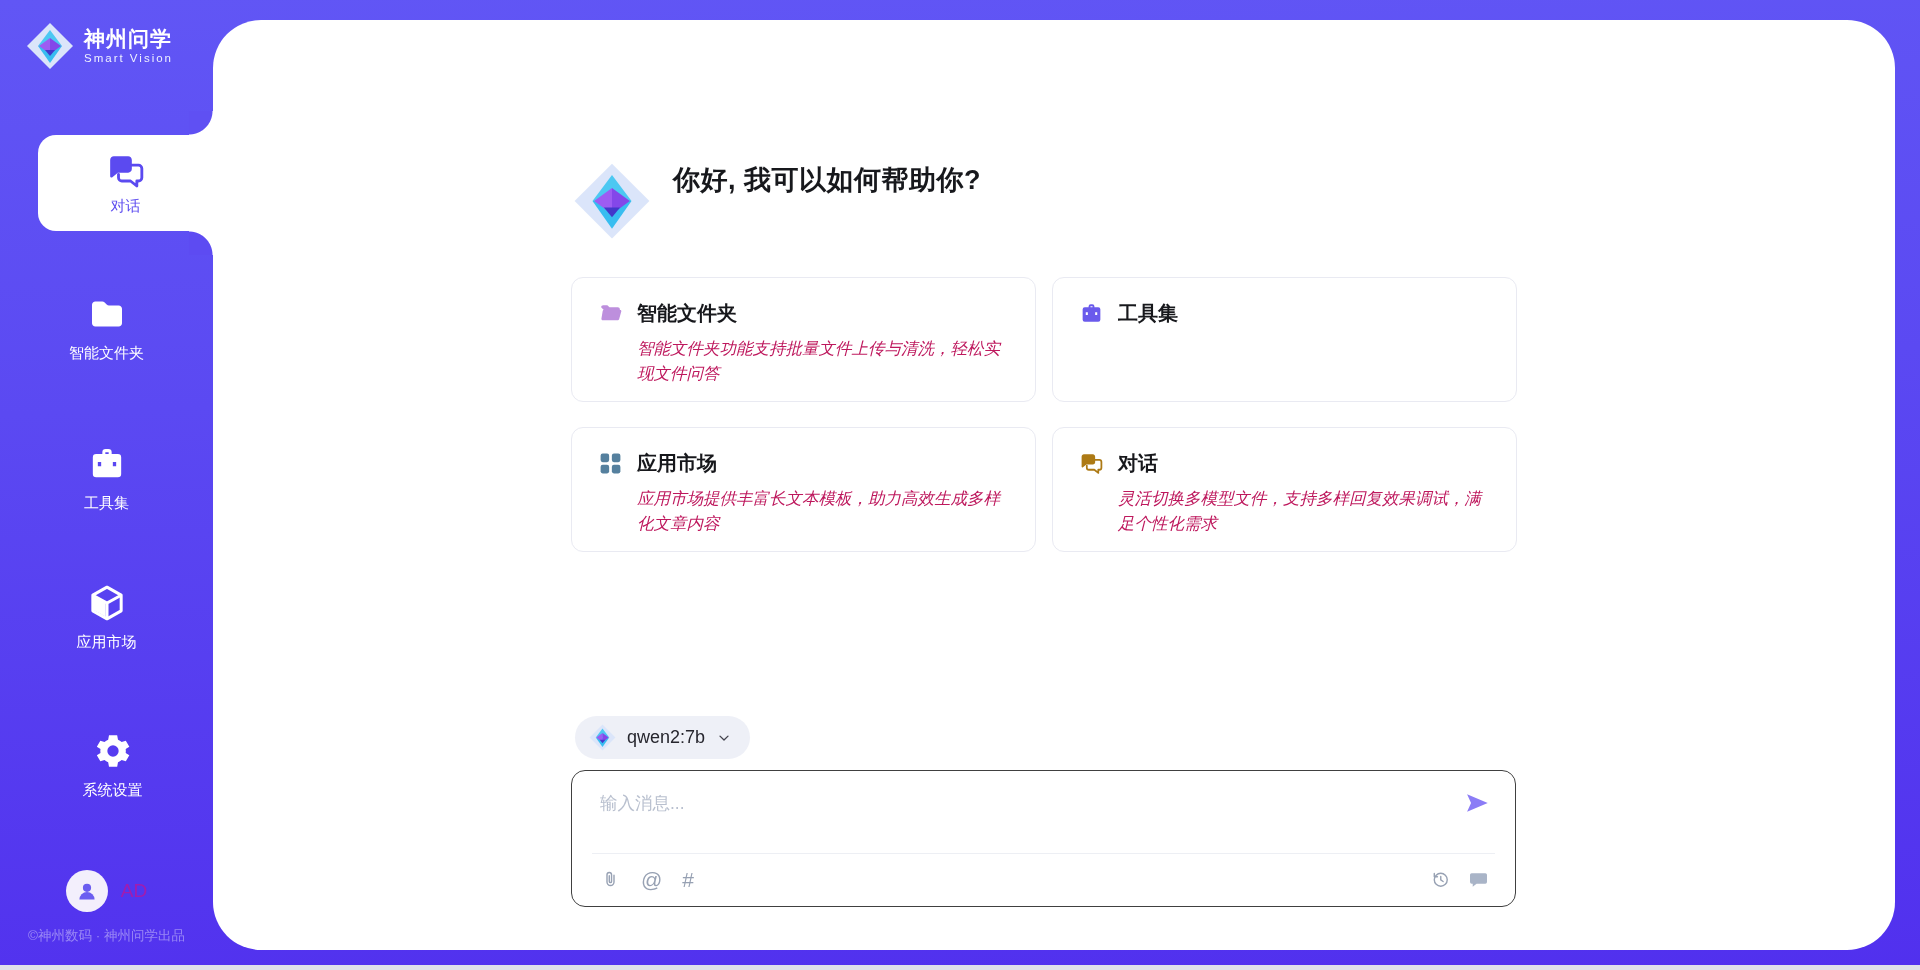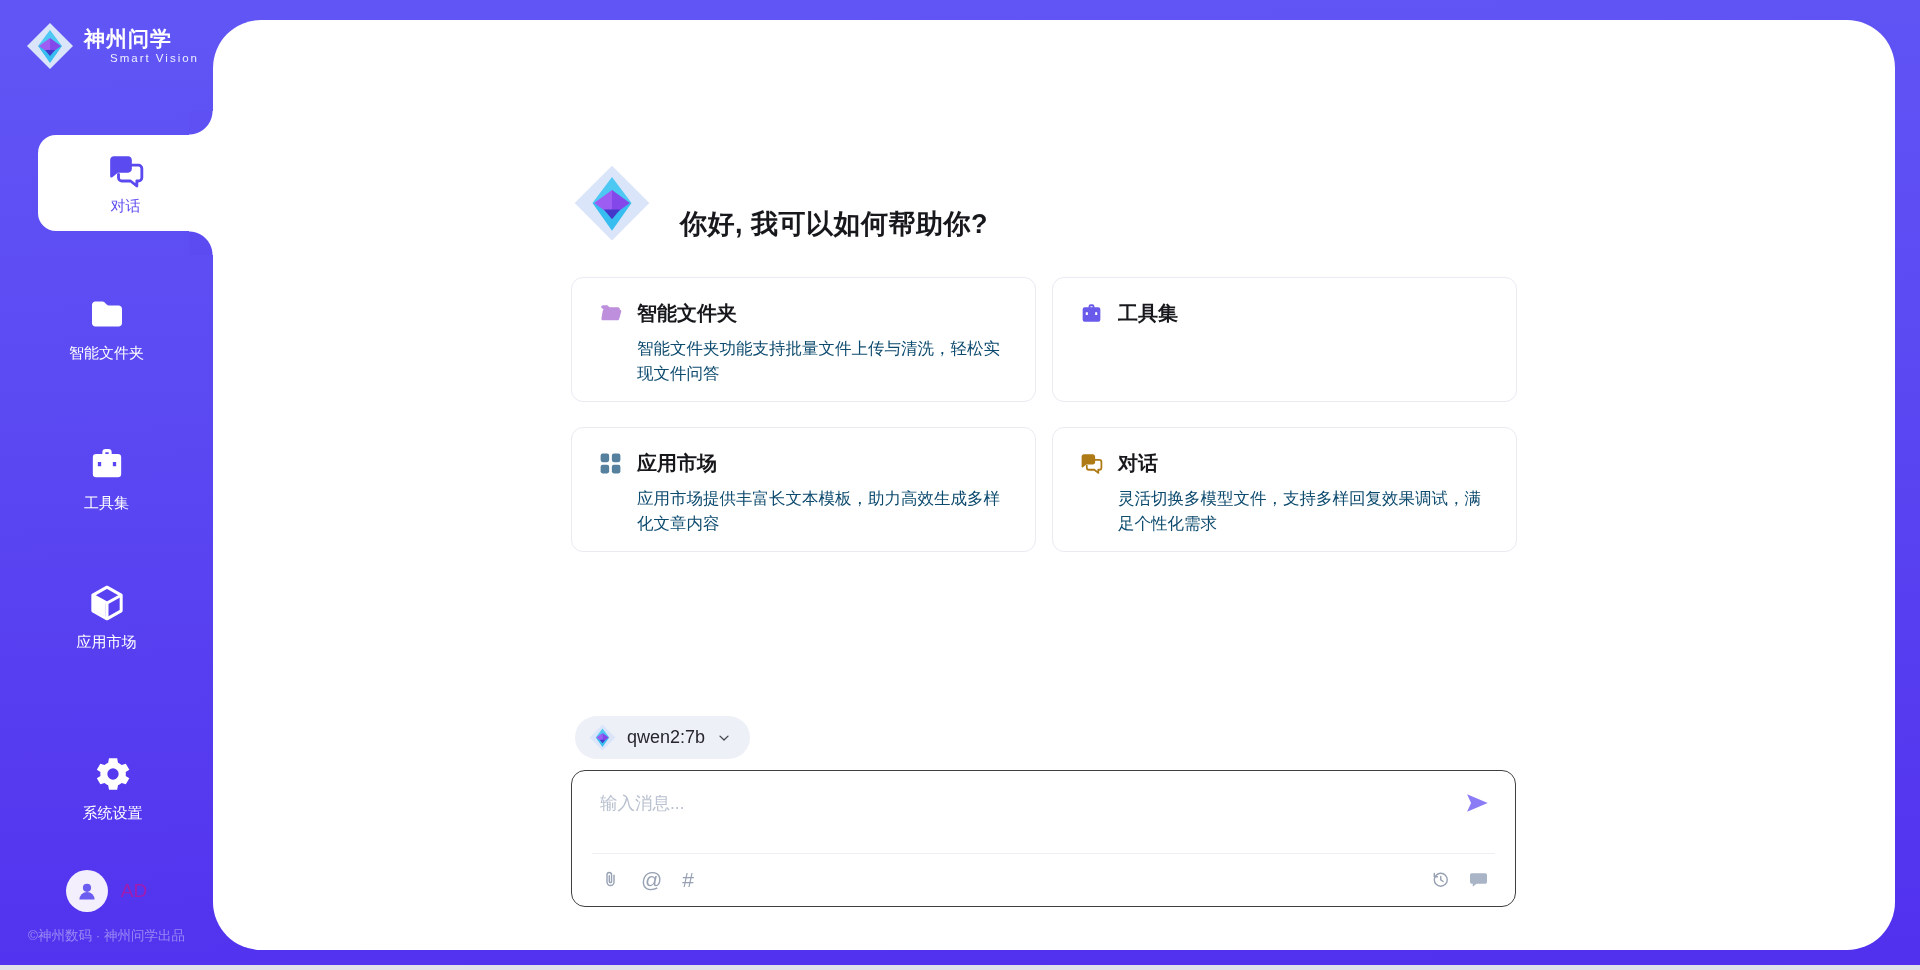--- a/index.html
+++ b/index.html
@@ -16,21 +16,21 @@
     background:#ffffff; border-radius:48px;
   }
   .bottom-strip { position:absolute; left:0; right:0; bottom:0; height:5px; background:#dfe0ea; z-index:9; }
 
   
   .sidebar { position:absolute; left:0; top:0; width:250px; height:100%; z-index:3; }
 
   .brand { position:absolute; left:26px; top:22px; display:flex; align-items:center; gap:10px; }
   .brand .gem { width:48px; height:48px; }
   .brand-name { color:#fff; font-size:21px; font-weight:bold; letter-spacing:1px; line-height:24px; }
-  .brand-sub  { color:#eef0ff; font-size:11.5px; letter-spacing:2px; line-height:15px;margin-left:26px; }
+  .brand-sub  { color:#eef0ff; font-size:11.5px; letter-spacing:2px; line-height:15px; }
 
   .tab-active {
     position:absolute; left:38px; top:135px; width:175px; height:96px;
     background:#fff; border-radius:18px 0 0 18px; z-index:2;
     display:flex; flex-direction:column; align-items:center; justify-content:center; gap:6px;
     cursor:pointer;
   }
   .tab-active .nav-ic { width:40px; height:40px; color:#5b4af0; }
   .tab-active .nav-label { color:#5b4af0; font-size:15px; }
 
@@ -39,47 +39,47 @@
   .scoop.bottom { top:231px; background:radial-gradient(circle 24px at 0 100%,#5d4bf2 23px, #ffffff 24px); }
 
   .nav-item {
     position:absolute; left:0; width:213px; text-align:center; color:#fff; cursor:pointer;
   }
   .nav-item .nav-ic { width:40px; height:40px; display:inline-block; color:#fff; }
   .nav-item .nav-label { display:block; margin-top:6px; font-size:15px; color:#fff; }
   .nav-item.n1 { top:294px; }
   .nav-item.n2 { top:444px; }
   .nav-item.n3 { top:583px; }
-  .nav-item.n4 { top:754px;padding-left:12px; }
+  .nav-item.n4 { top:731px;padding-left:12px; }
 
   .user-row { position:absolute; left:0; top:870px; width:213px; display:flex; align-items:center; justify-content:center; gap:13px; cursor:pointer; }
   .avatar { width:42px; height:42px; border-radius:50%; background:#f3effc; display:flex; align-items:center; justify-content:center; }
   .avatar svg { width:24px; height:24px; }
   .user-label { color:#a21caf; font-size:19px; }
 
   .copyright { position:absolute; left:0; top:927px; width:213px; text-align:center; color:rgba(255,255,255,0.40); font-size:13.5px; }
 
   
-  .greeting { position:absolute; left:360px; top:142px; height:80px; display:flex; align-items:flex-end; gap:29px; }
+  .greeting { position:absolute; left:360px; top:142px; height:80px; display:flex; align-items:flex-start; gap:22px; }
   .greeting .gem { width:78px; height:78px; }
   .greeting-title { font-size:27px; font-weight:bold; color:#17181c; letter-spacing:0.5px; }
 
   
   .cards {
     position:absolute; left:358px; top:257px;
     display:grid; grid-template-columns:465px 465px; column-gap:16px; row-gap:25px;
   }
   .card {
     height:125px; background:#fff; border:1px solid #e9eaf2; border-radius:12px;
     padding:22px 26px; cursor:pointer;
   }
   .card-head { display:flex; align-items:center; gap:14px; }
   .cicon { width:25px; height:25px; flex:0 0 auto; }
   .ctitle { font-size:20px; font-weight:bold; color:#17181c; }
-  .cdesc { margin-left:39px; margin-top:9px; font-size:16.5px; color:#0c4a6e; line-height:1.5; }
+  .cdesc { margin-left:39px; margin-top:9px; font-size:16.5px; color:#be185d; line-height:1.5;font-style:italic; }
 
   
   .model-pill {
     position:absolute; left:362px; top:696px; height:43px; padding:0 18px 0 14px;
     background:#eef0f7; border-radius:22px; display:flex; align-items:center; gap:11px; cursor:pointer;
   }
   .model-pill .gem { width:27px; height:27px; }
   .model-name { font-size:18px; color:#26262e; }
   .chev { width:16px; height:16px; color:#43434d; }
 

